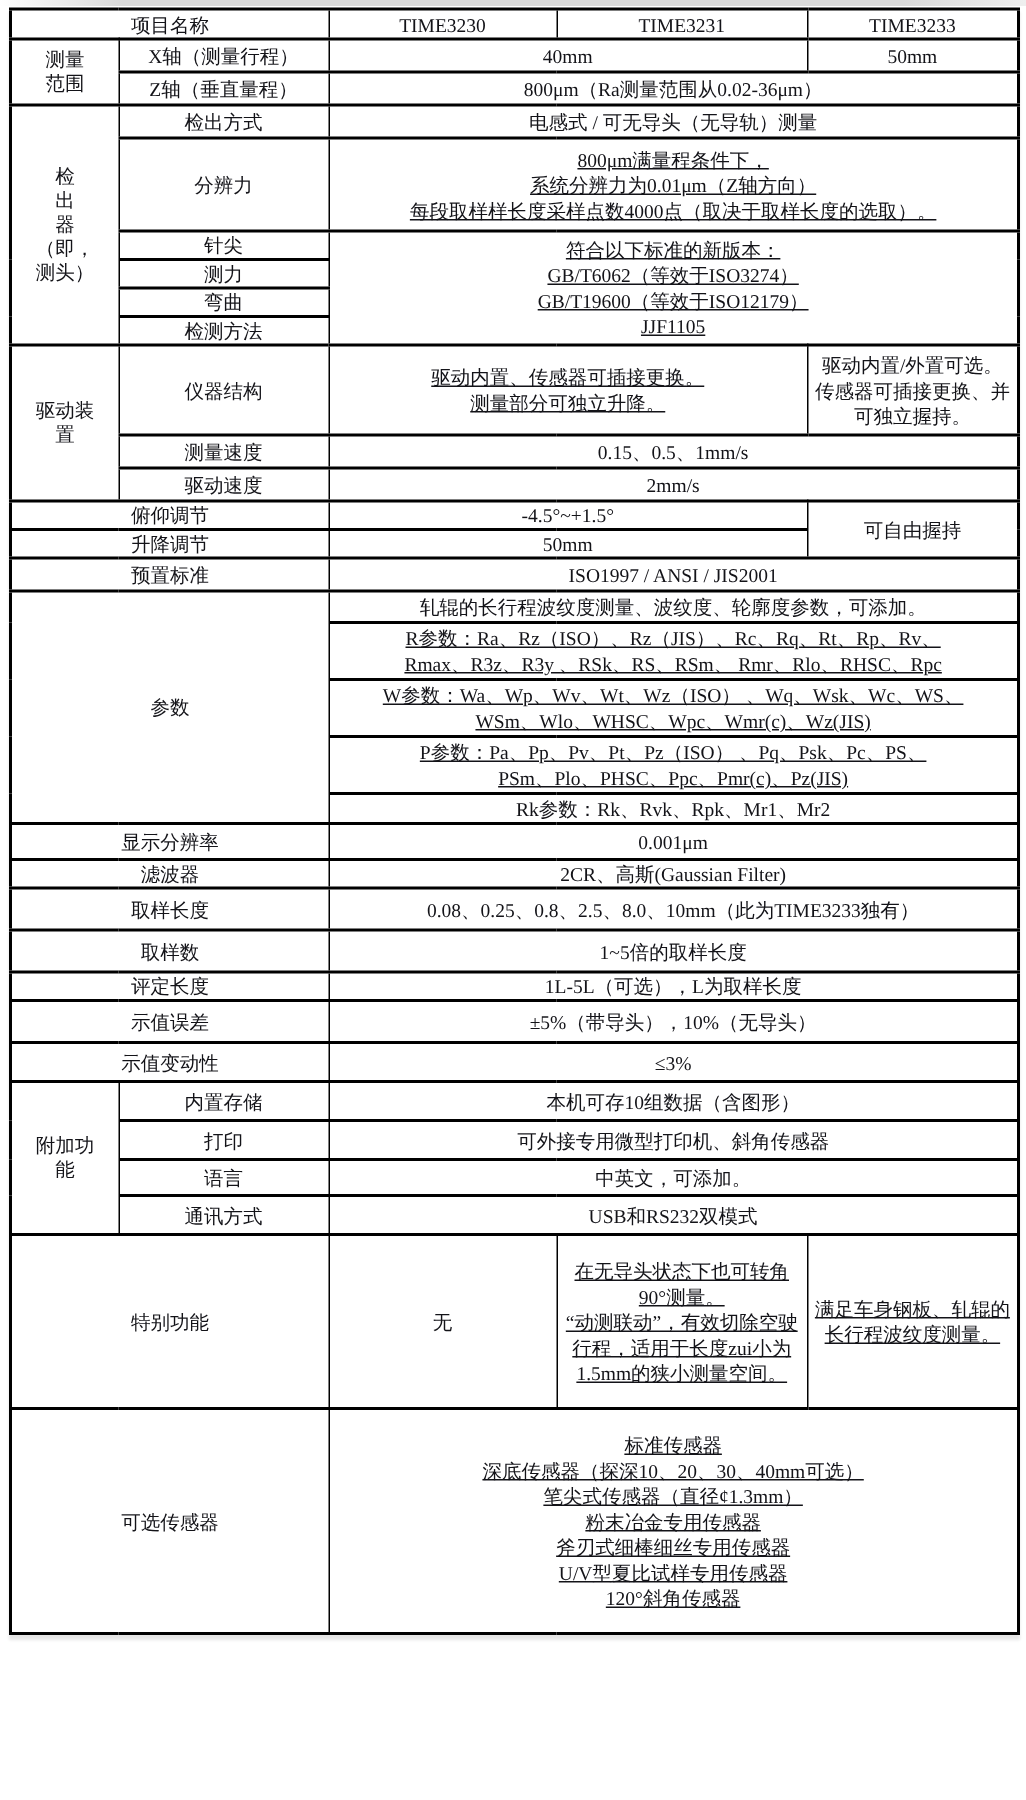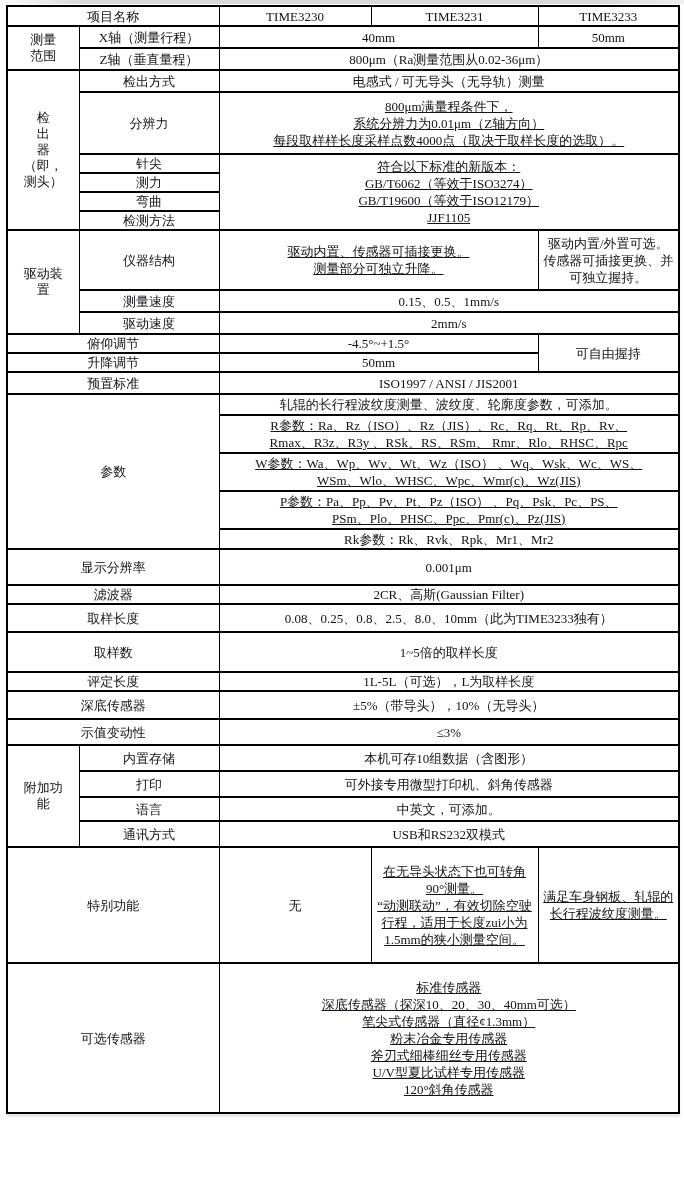--- a/index.html
+++ b/index.html
@@ -148,42 +148,42 @@
 WSm、Wlo、WHSC、Wpc、Wmr(c)、Wz(JIS)</td>
     </tr>
     <tr style="height:34px">
       <td colspan="3" class="pre">P参数：Pa、Pp、Pv、Pt、Pz（ISO） 、Pq、Psk、Pc、PS、
 PSm、Plo、PHSC、Ppc、Pmr(c)、Pz(JIS)</td>
     </tr>
     <tr style="height:20px" class="small-row">
       <td colspan="3">Rk参数：Rk、Rvk、Rpk、Mr1、Mr2</td>
     </tr>
 
-    <tr style="height:36px" class="small-row">
+    <tr style="height:24px" class="small-row">
       <td colspan="2">显示分辨率</td>
       <td colspan="3">0.001μm</td>
     </tr>
     <tr style="height:15px" class="small-row">
       <td colspan="2">滤波器</td>
       <td colspan="3">2CR、高斯(Gaussian Filter)</td>
     </tr>
     <tr style="height:28px" class="small-row">
       <td colspan="2">取样长度</td>
       <td colspan="3">0.08、0.25、0.8、2.5、8.0、10mm（此为TIME3233独有）</td>
     </tr>
-    <tr style="height:40px" class="small-row">
+    <tr style="height:28px" class="small-row">
       <td colspan="2">取样数</td>
       <td colspan="3">1~5倍的取样长度</td>
     </tr>
     <tr style="height:17px" class="small-row">
       <td colspan="2">评定长度</td>
       <td colspan="3">1L-5L（可选），L为取样长度</td>
     </tr>
     <tr style="height:28px" class="small-row">
-      <td colspan="2">深底传感器</td>
+      <td colspan="2">示值误差</td>
       <td colspan="3">±5%（带导头），10%（无导头）</td>
     </tr>
     <tr style="height:26px" class="small-row">
       <td colspan="2">示值变动性</td>
       <td colspan="3">≤3%</td>
     </tr>
 
     <tr style="height:26px" class="small-row">
       <td rowspan="4" class="sec">附加功
 能</td>

